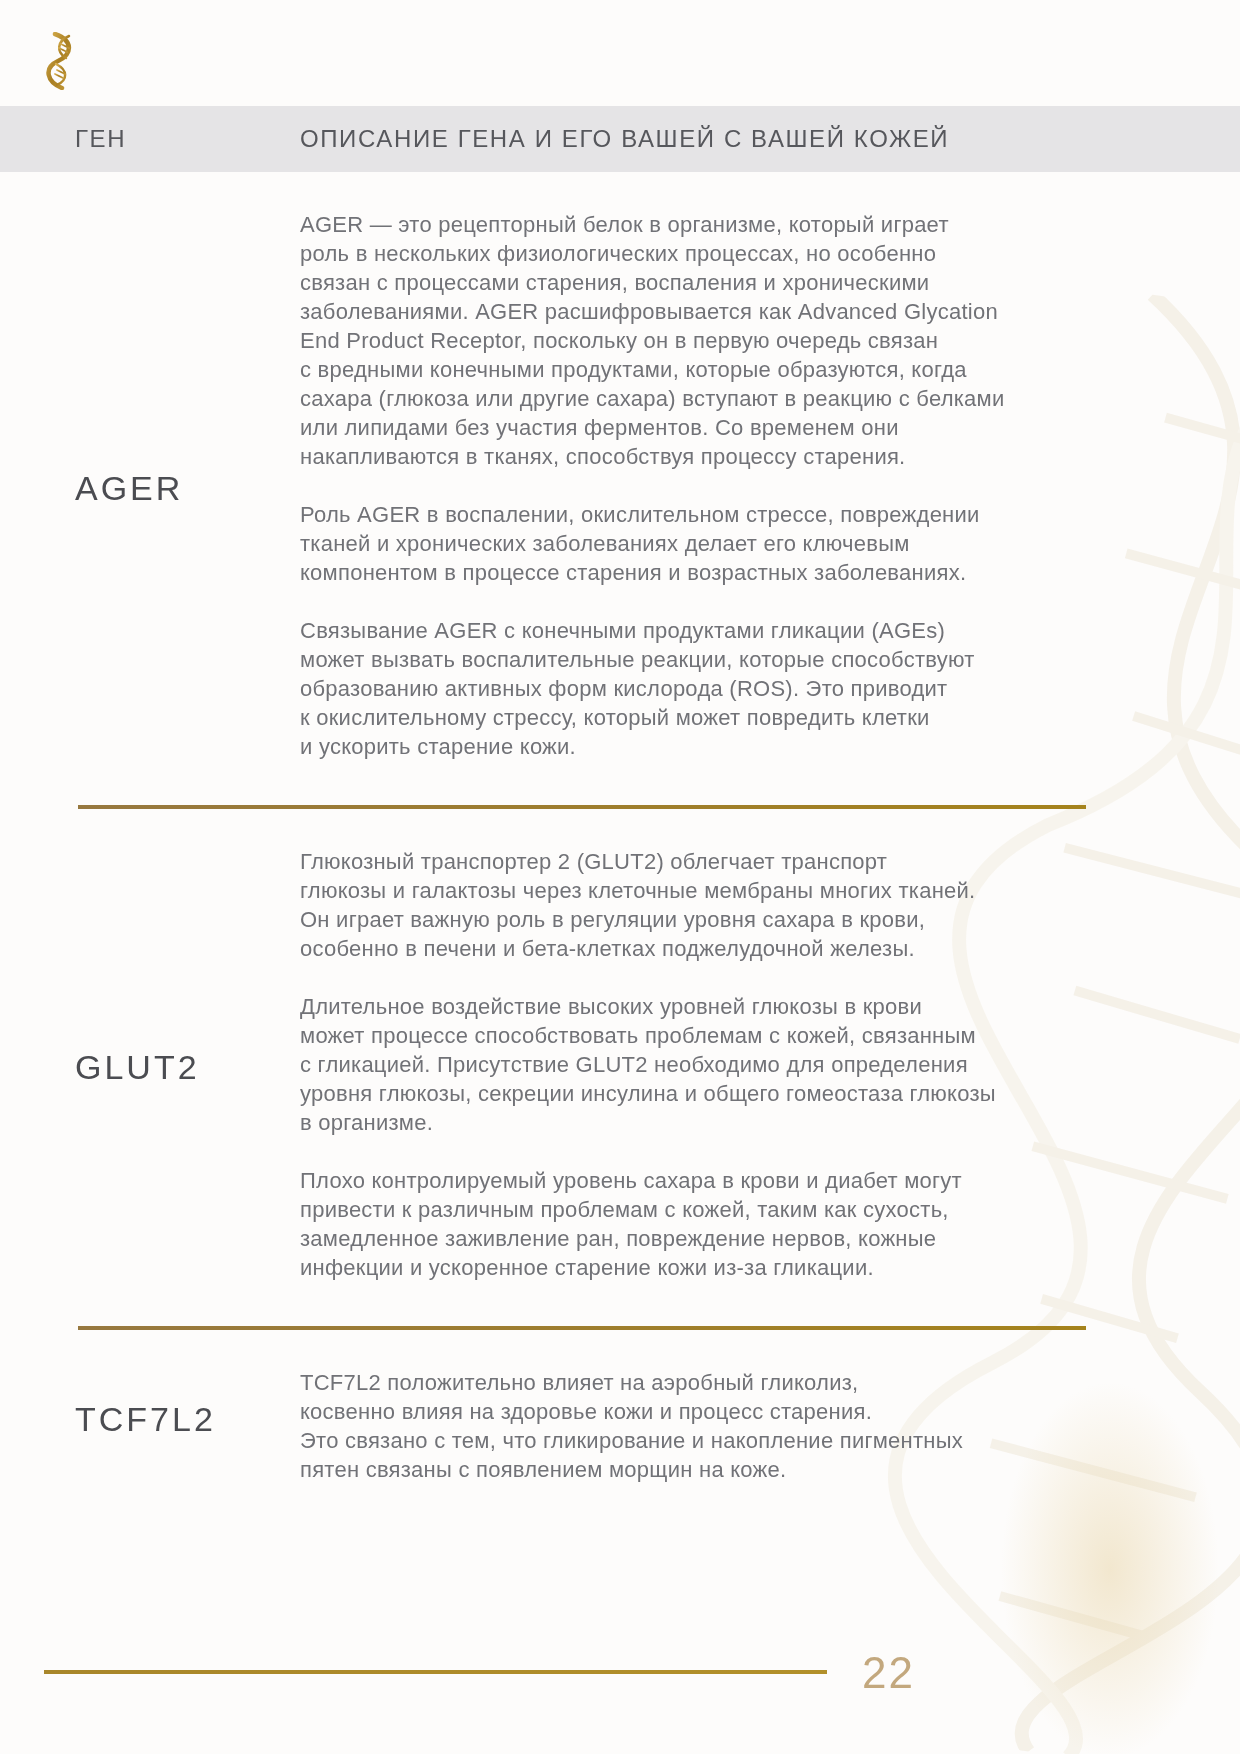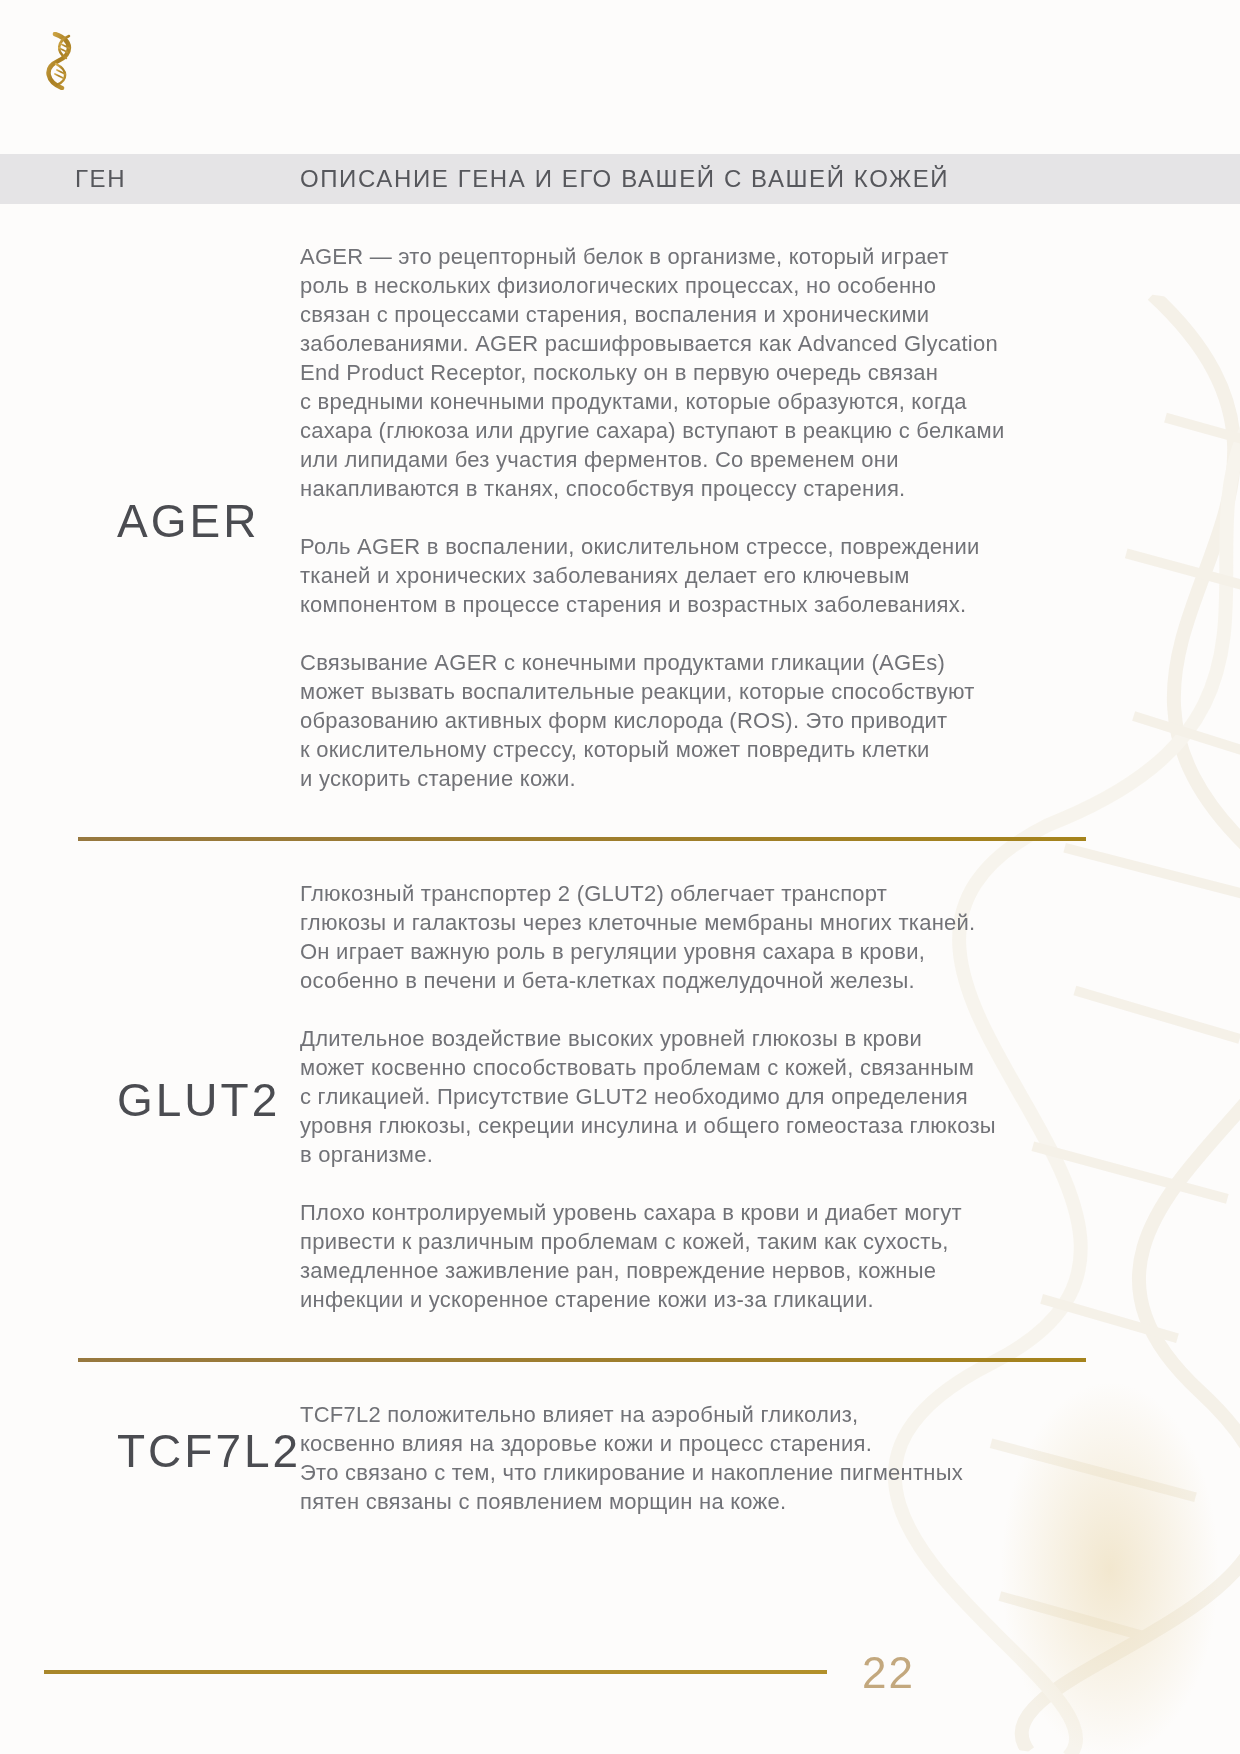--- a/index.html
+++ b/index.html
@@ -46,33 +46,32 @@
     top:32px;left:45px;
     width:34px;height:58px;
   }
   .content{position:relative;padding-top:106px;}
   .grid-row{
     display:grid;
     grid-template-columns:300px 1fr;
   }
   .header-row{
     background:var(--header_bg,#e5e4e6);
-    height:50px;
+    height:66px;
     align-items:center;
     font-size:24px;
     font-weight:300;
     letter-spacing:1.6px;
     color:var(--header_text,#56575c);
-    margin-top:48px;
   }
   .header-gene{padding-left:75px;}
   .gene-row{align-items:center;}
   .gene-cell{
-    padding-left:117px;
-    font-size:46px;
+    padding-left:75px;
+    font-size:34px;
     font-weight:300;
     letter-spacing:3px;
     color:var(--gene_label,#4b4c51);
     align-self:center;
   }
   .desc-cell{
     padding:38px 117px 44px 0;
     font-size:22px;
     line-height:29px;
     font-weight:300;
@@ -187,21 +186,21 @@
     <div class="divider"></div>
 
     <div class="grid-row gene-row row2">
       <div class="gene-cell">GLUT2</div>
       <div class="desc-cell">
         <div class="para">Глюкозный транспортер 2 (GLUT2) облегчает транспорт
 глюкозы и галактозы через клеточные мембраны многих тканей.
 Он играет важную роль в регуляции уровня сахара в крови,
 особенно в печени и бета-клетках поджелудочной железы.</div>
         <div class="para">Длительное воздействие высоких уровней глюкозы в крови
-может косвенно способствовать проблемам с кожей, связанным
+может процессе способствовать проблемам с кожей, связанным
 с гликацией. Присутствие GLUT2 необходимо для определения
 уровня глюкозы, секреции инсулина и общего гомеостаза глюкозы
 в организме.</div>
         <div class="para">Плохо контролируемый уровень сахара в крови и диабет могут
 привести к различным проблемам с кожей, таким как сухость,
 замедленное заживление ран, повреждение нервов, кожные
 инфекции и ускоренное старение кожи из-за гликации.</div>
       </div>
     </div>
 

